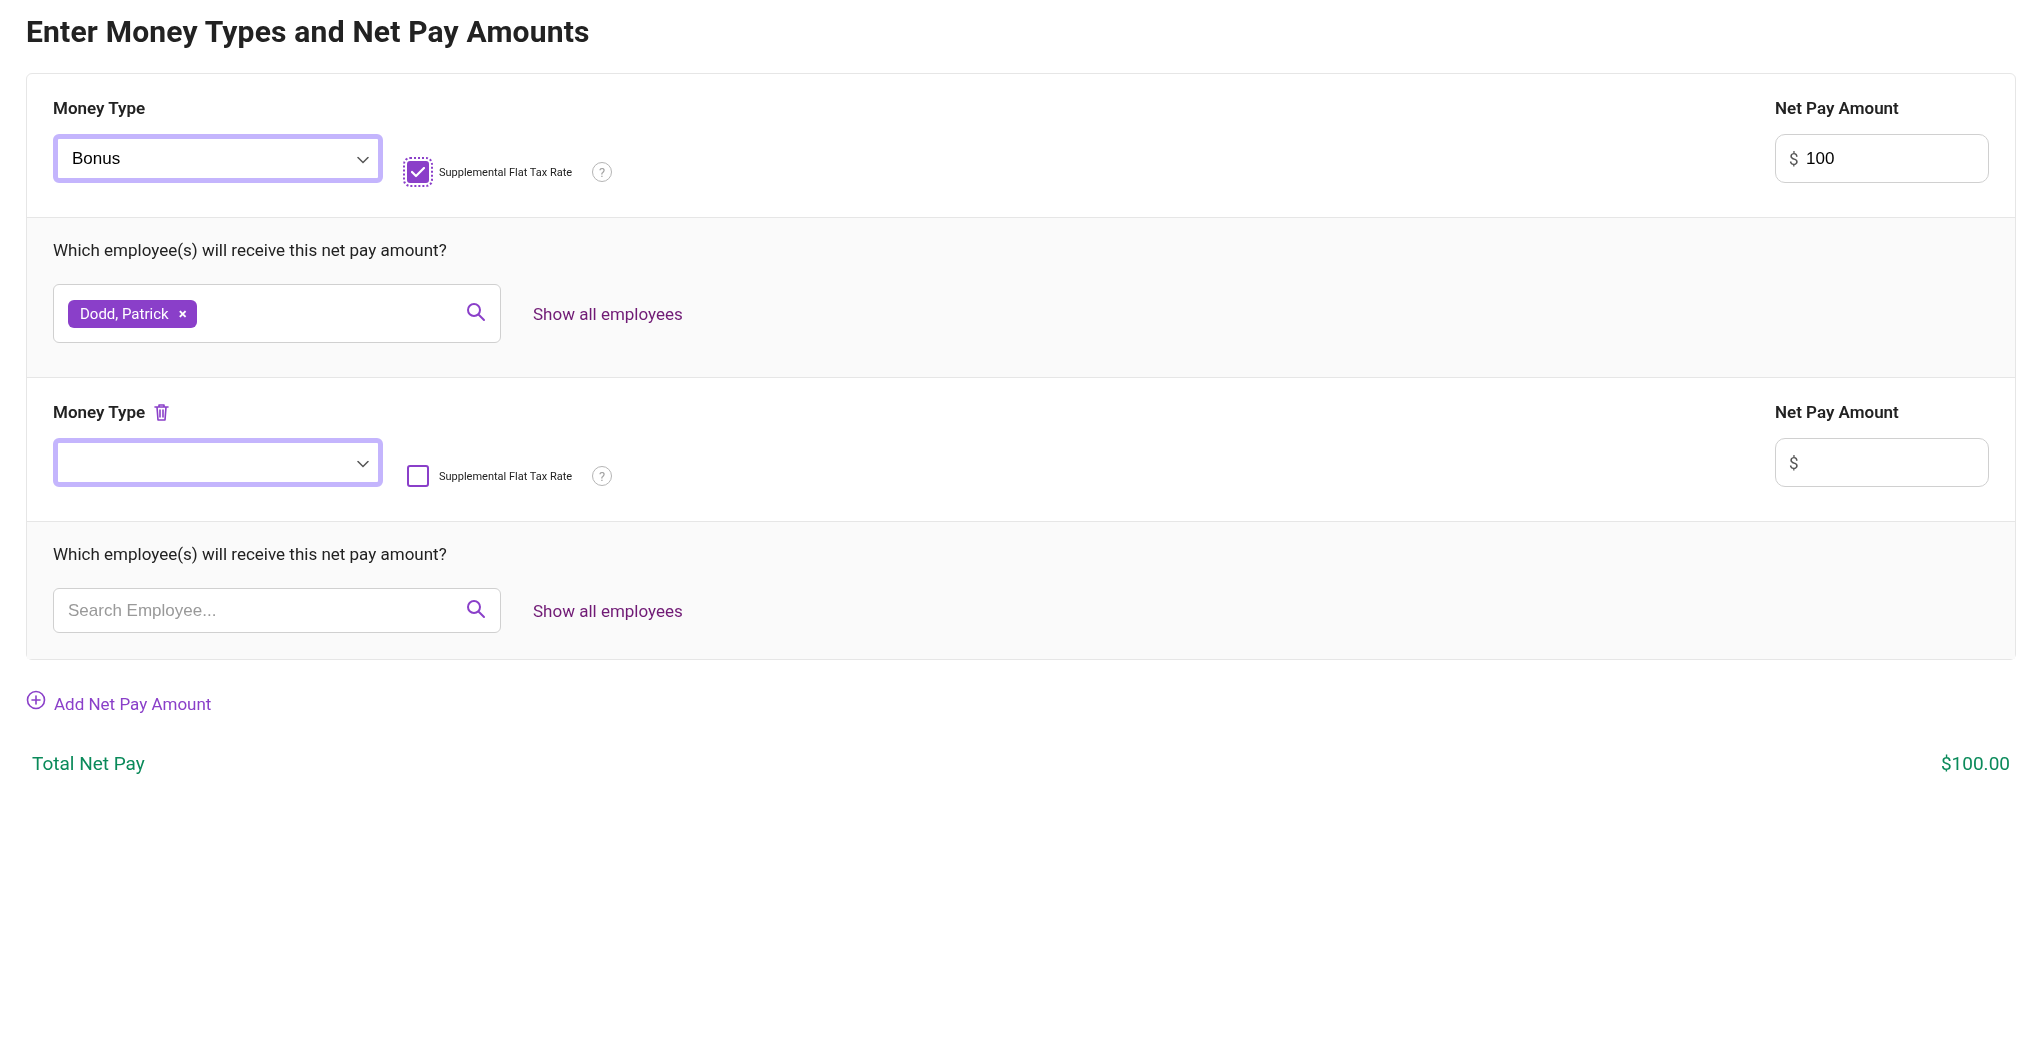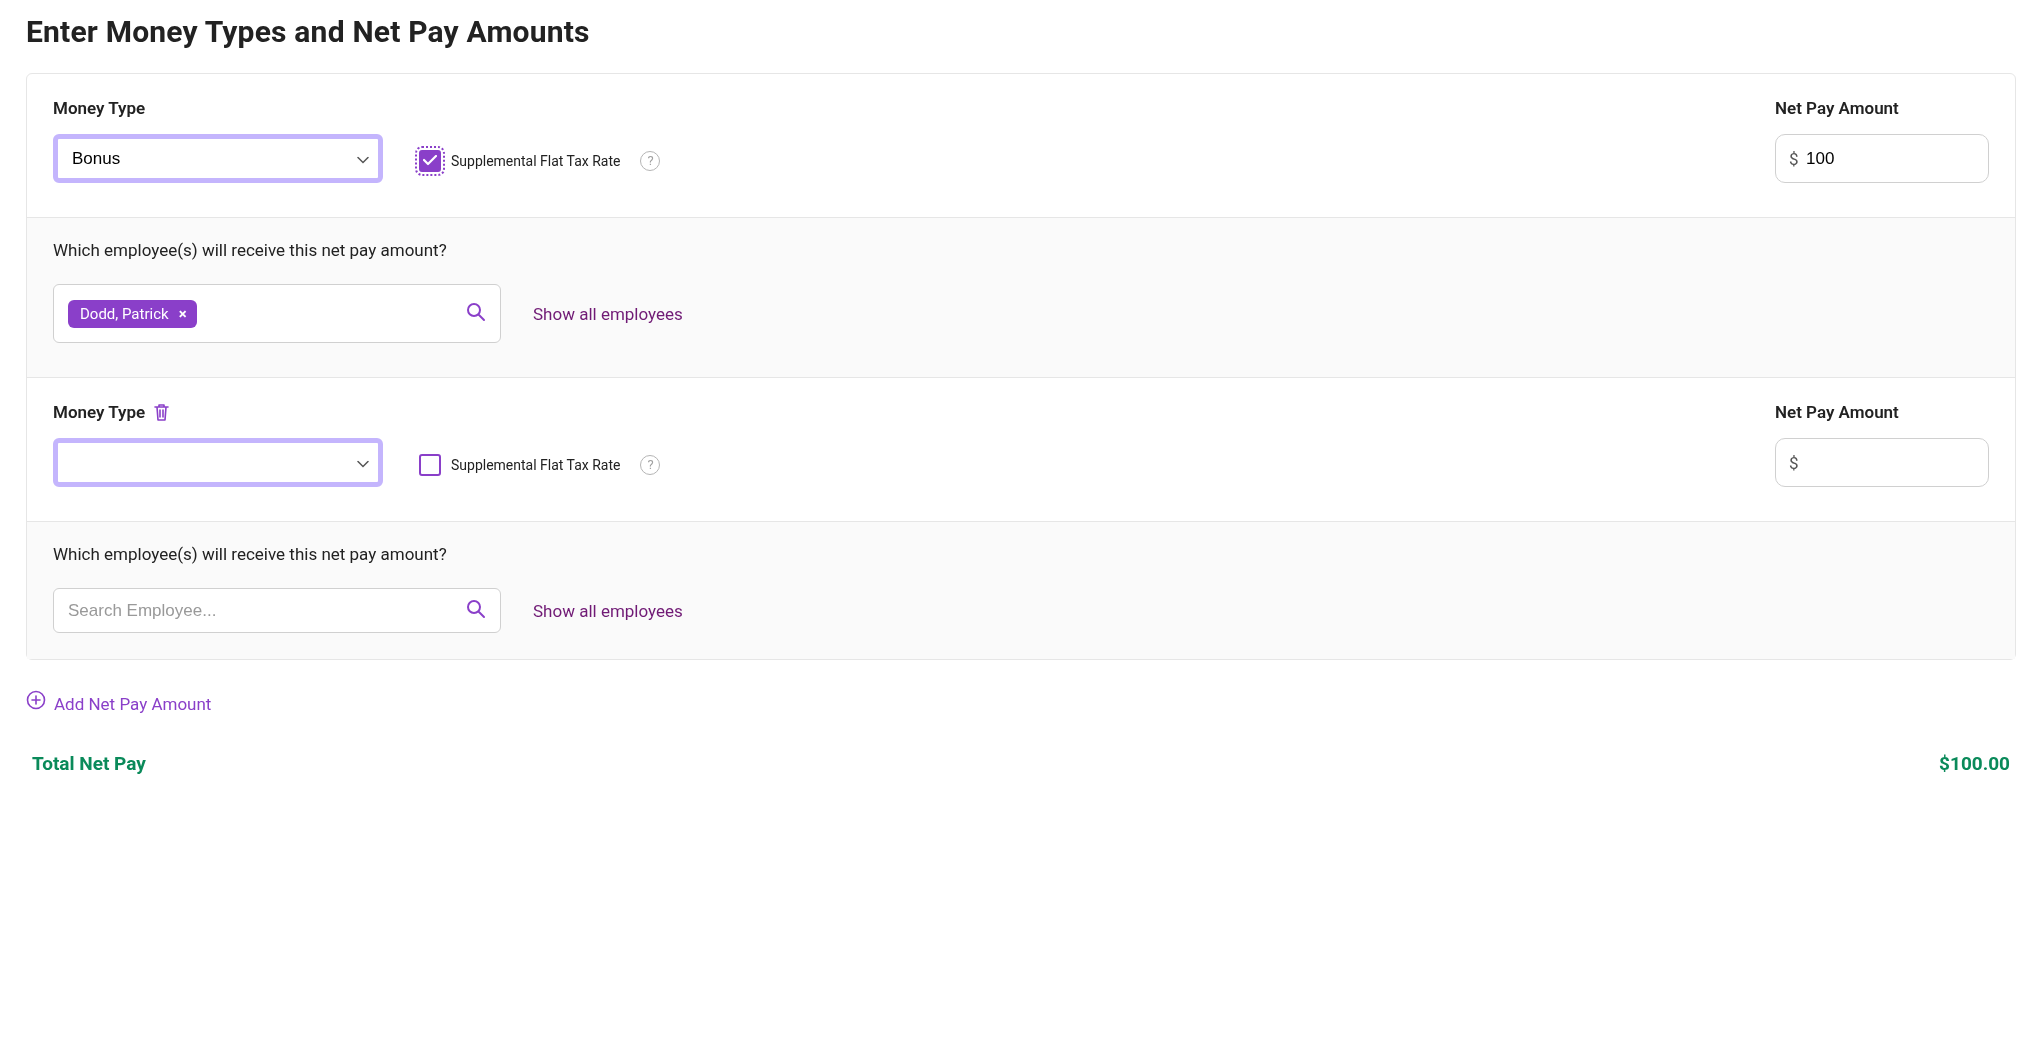--- a/index.html
+++ b/index.html
@@ -19,23 +19,23 @@
     margin-bottom: 24px;
     letter-spacing: 0.2px;
   }
   .block {
     border: 1px solid #e6e6e6;
     border-radius: 6px;
     margin-bottom: 0;
   }
   .section-top {
     display: flex;
-    align-items: center;
+    align-items: flex-end;
     padding: 24px 26px 34px 26px;
-    gap: 36px;
+    gap: 24px;
   }
   .field-group {
     display: flex;
     flex-direction: column;
   }
   .field-label {
     font-size: 17px;
     font-weight: 600;
     margin-bottom: 16px;
     display: flex;
@@ -87,21 +87,21 @@
     outline: 2px dotted #8a3fc9;
     outline-offset: 2px;
   }
   .cb svg {
     display: none;
   }
   .cb.checked svg {
     display: block;
   }
   .cb-label {
-    font-size: 14px;
+    font-size: 11px;
     color: #222;
     margin-left: 2px;
   }
   .help-circle {
     width: 20px;
     height: 20px;
     border: 1.5px solid #b5b5b5;
     border-radius: 50%;
     display: inline-flex;
     align-items: center;
@@ -209,21 +209,21 @@
     color: #8a3fc9;
     cursor: pointer;
     font-size: 17px;
   }
   .total-row {
     display: flex;
     justify-content: space-between;
     margin-top: 38px;
     padding: 0 6px;
     color: #0a8a5a;
-    font-weight: 700;
+    font-weight: 400;
     font-size: 19px;
   }
 </style>
 </head>
 <body>
 
 <h1 class="page-title">Enter Money Types and Net Pay Amounts</h1>
 
 <div class="block">
   <div class="section-top">

